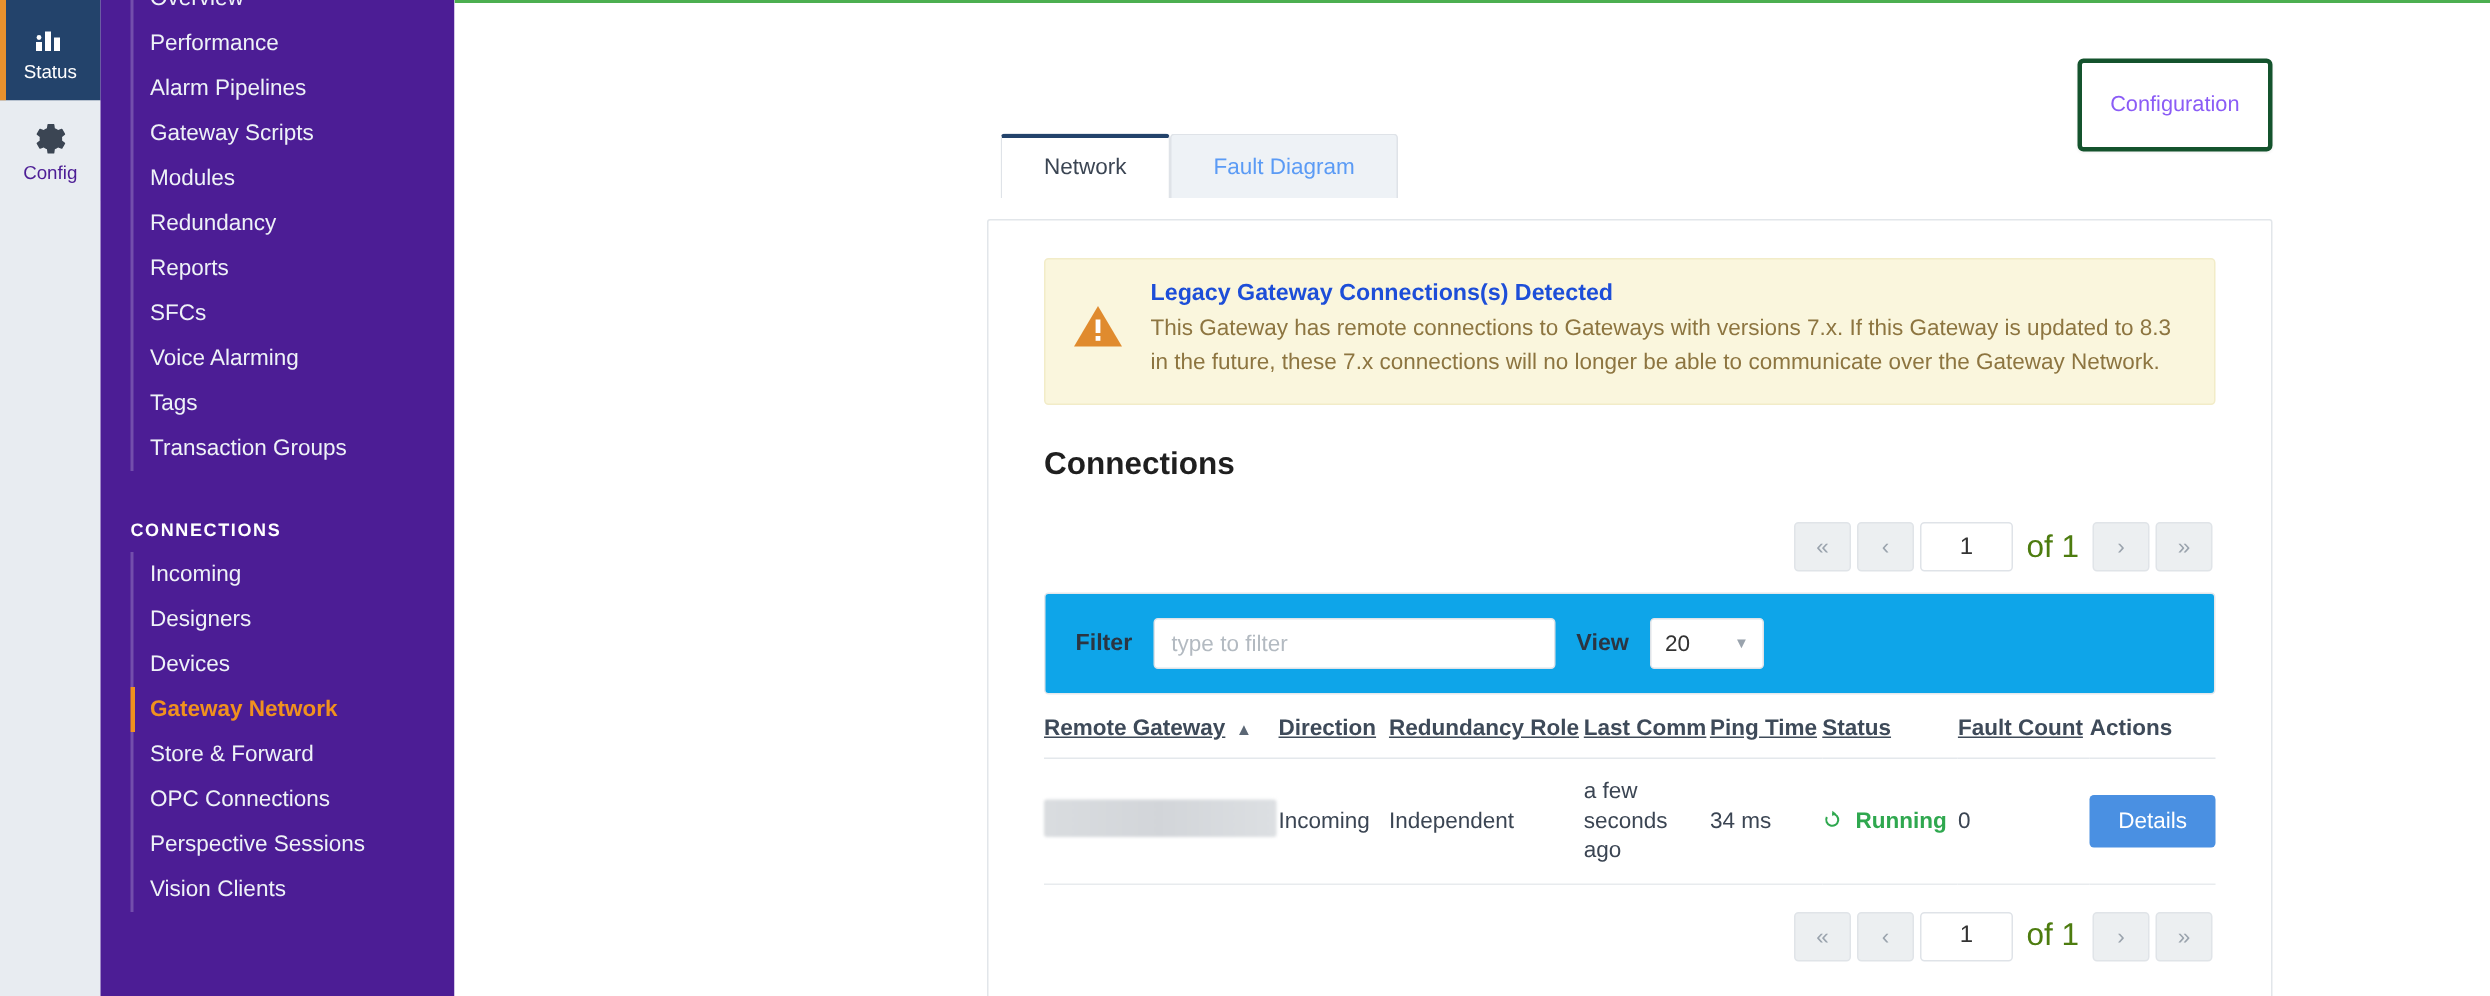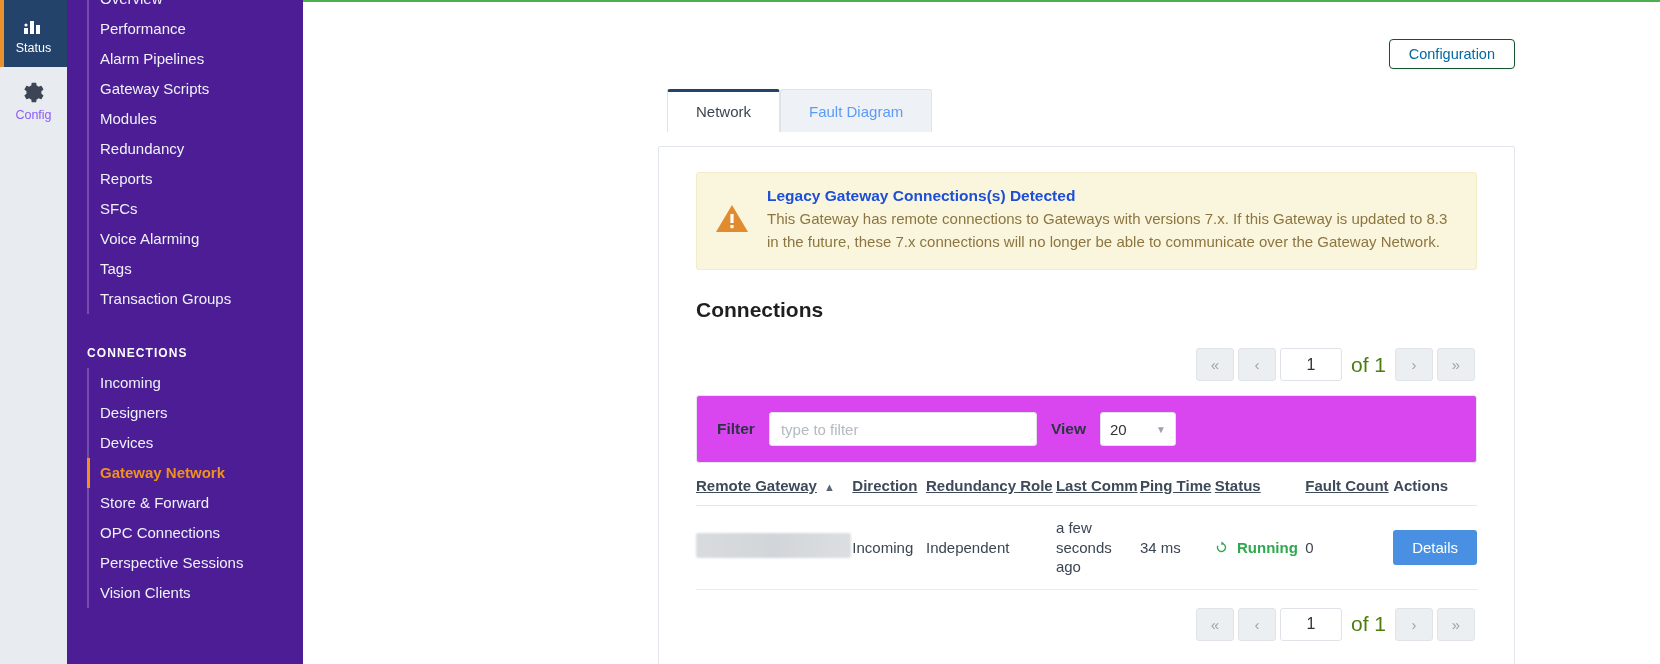--- a/index.html
+++ b/index.html
@@ -23,21 +23,21 @@
     display: flex; flex-direction: column;
     align-items: center; justify-content: center;
     gap: 3px; position: relative;
     font-size: 12.5px;
   }
   .rail-item.active { background: #23436b; color: #ffffff; }
   .rail-item.active::before {
     content: ""; position: absolute; left: 0; top: 0;
     width: 4px; height: 100%; background: #e8912d;
   }
-  .rail-item.inactive { background: #e8ecf1; color: #8b5cf6; }
+  .rail-item.inactive { background: #e8ecf1; color: #4c1d95; }
   .rail-ico { height: 26px; display: flex; align-items: center; }
 
   
   .sidebar {
     width: 236px; flex: 0 0 236px; height: 664px;
     background: #4c1d95; color: #ffffff;
     overflow: hidden; position: relative;
   }
   .nav-list { list-style: none; margin: 0; padding: 0; }
   .nav-item {
@@ -61,23 +61,23 @@
 
   
   .main {
     flex: 1 1 auto; height: 664px; position: relative;
     background: #ffffff; overflow: hidden;
   }
   .topline { position:absolute; top:0; left:0; right:0; height:2px; background:#4caf50; }
 
   .config-btn {
     position: absolute; top: 39px; right: 145px;
-    padding: 6px 19px;
-    background: #ffffff; color: #0369a1;
-    border: 1px solid #14532d; border-radius: 4px;
+    padding: 20px 19px;
+    background: #ffffff; color: #8b5cf6;
+    border: 3px solid #14532d; border-radius: 4px;
     font-size: 14.5px; cursor: pointer;
     box-shadow: 0 1px 2px rgba(0,0,0,0.05);
   }
 
   .tabs {
     position: absolute; top: 89px; left: 364px;
     display: flex; align-items: flex-start;
     font-size: 15px;
   }
   .tab {
@@ -133,21 +133,21 @@
   .pg-input {
     width: 62px; height: 33px; text-align: center;
     border: 1px solid #dfe3e8; border-radius: 3px;
     font-size: 16px; color: #333; background: #fff;
     font-family: "Liberation Sans", sans-serif; margin: 0 2px;
   }
   .pg-of { font-size: 21px; color: #4d7c0f; margin: 0 7px; }
 
   .toolbar {
     margin-top: 14px;
-    background: #d946ef; border: 1px solid #e4e8ec;
+    background: #0ea5e9; border: 1px solid #e4e8ec;
     border-radius: 3px;
     display: flex; align-items: center; gap: 14px;
     padding: 16px 20px;
   }
   .tb-label { font-size: 15.5px; font-weight: bold; color: #2b3542; }
   .tb-input {
     width: 268px; height: 34px;
     border: 1px solid #dfe3e8; border-radius: 3px;
     padding: 0 11px; font-size: 15px; background: #fff;
     font-family: "Liberation Sans", sans-serif; color: #333;

